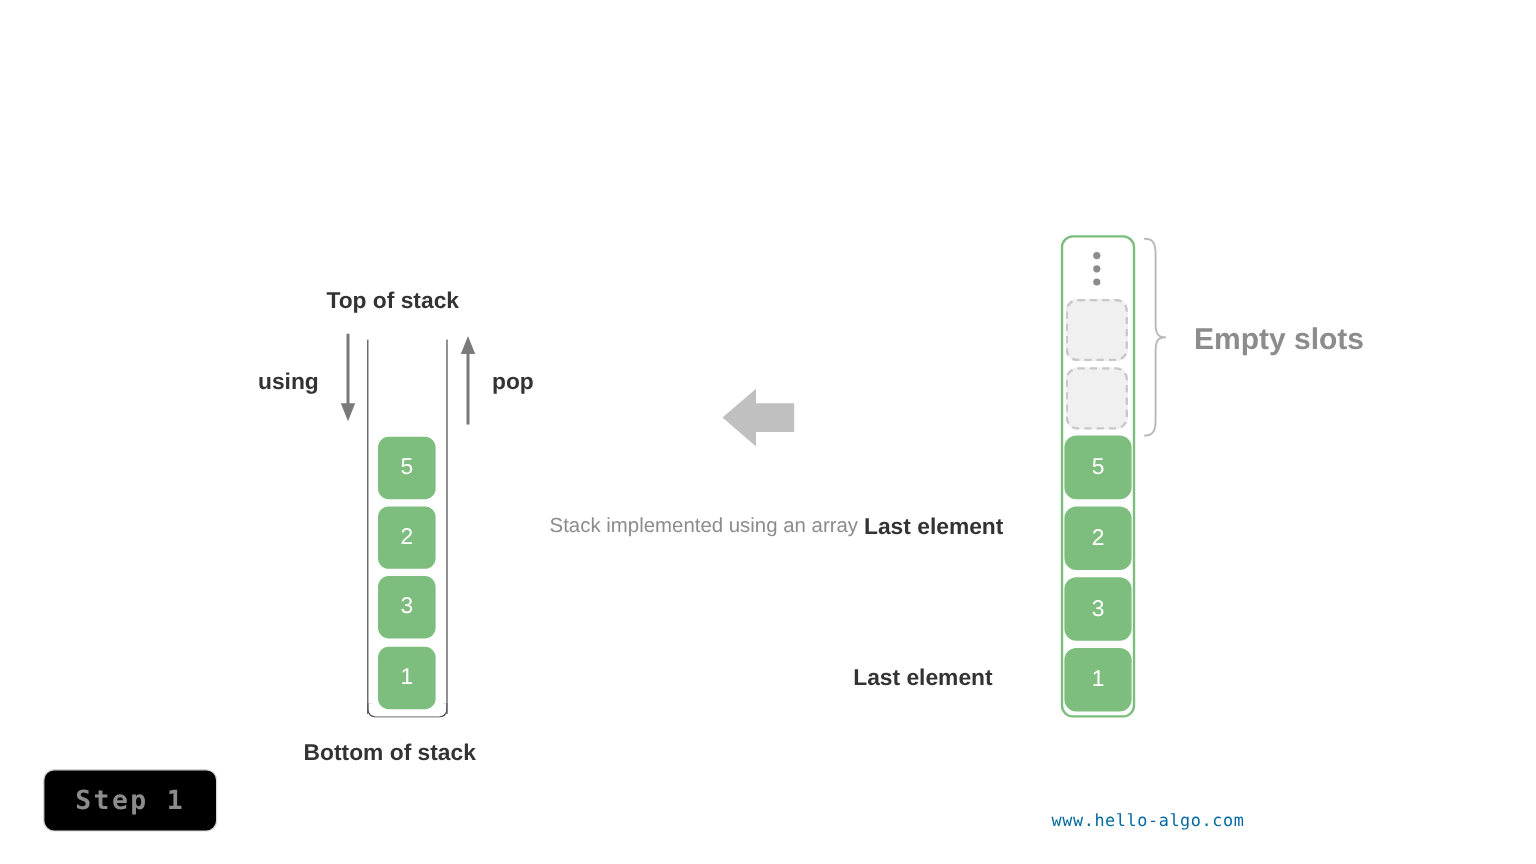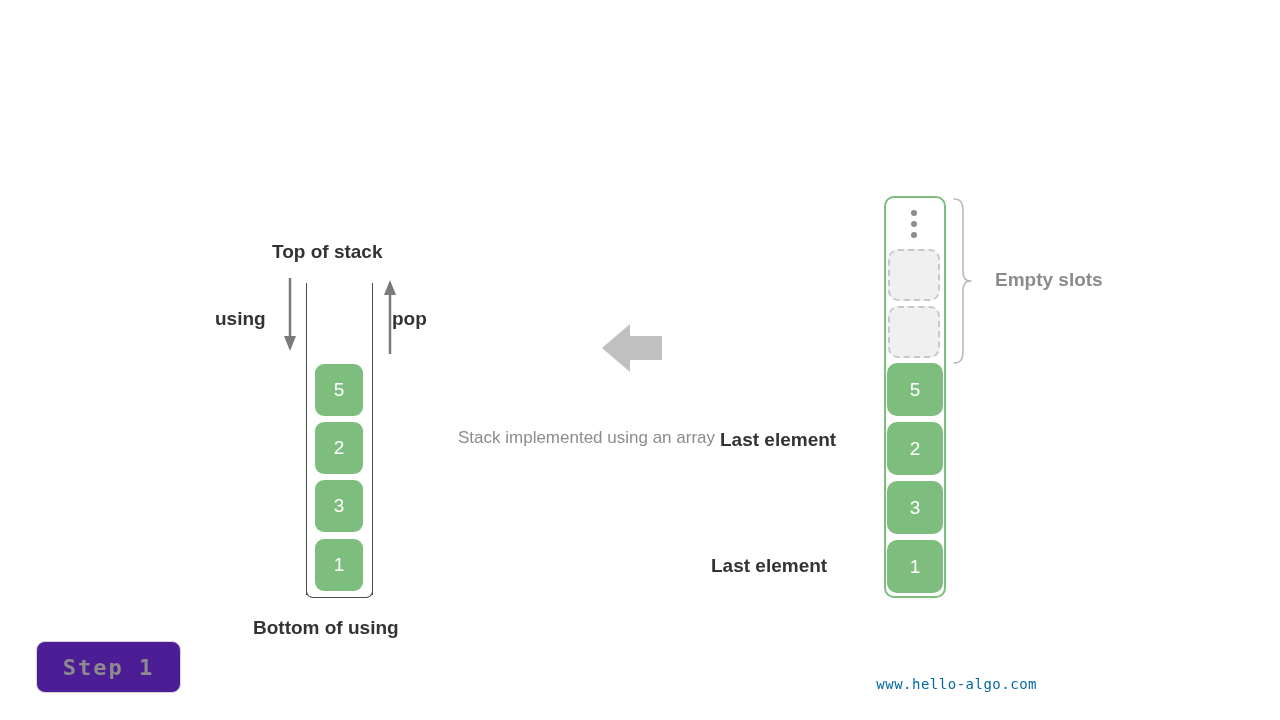--- a/index.html
+++ b/index.html
@@ -26,21 +26,21 @@
   
   .label-dark {
     position: absolute;
     font-size: 19px;
     font-weight: bold;
     color: #333333;
     white-space: nowrap;
   }
   .label-gray {
     position: absolute;
-    font-size: 19px;
+    font-size: 25px;
     font-weight: bold;
     color: #8c8c8c;
     white-space: nowrap;
   }
   .caption {
     position: absolute;
     font-size: 17px;
     color: #8c8c8c;
     white-space: nowrap;
   }
@@ -151,21 +151,21 @@
 
   
   .step-box {
     position: absolute;
     left: 36px;
     top: 641px;
     width: 145px;
     height: 52px;
     border: 1px solid #d8d8d8;
     border-radius: 9px;
-    background: #4c1d95;
+    background: #000000;
     display: flex;
     align-items: center;
     justify-content: center;
     font-family: "DejaVu Sans Mono", monospace;
     font-size: 22px;
     font-weight: bold;
     letter-spacing: 2px;
     color: #8c8c8c;
     box-sizing: border-box;
   }
@@ -183,25 +183,25 @@
 </style>
 </head>
 <body>
 
 <div class="canvas">
 
   <div id="stack-group">
 
     <div class="label-dark" style="left:272px; top:241px;">Top of stack</div>
 
-    <div class="label-dark" style="left:253px; top:617px;">Bottom of using</div>
+    <div class="label-dark" style="left:253px; top:617px;">Bottom of stack</div>
 
     <div class="label-dark" style="left:215px; top:308px;">using</div>
 
-    <div class="label-dark" style="left:392px; top:308px;">pop</div>
+    <div class="label-dark" style="left:410px; top:308px;">pop</div>
 
     <svg class="arrow-svg" style="left:280px; top:278px;" width="20" height="76">
       <line x1="10" y1="0" x2="10" y2="62" stroke="#7a7a7a" stroke-width="2.5"></line>
       <polygon points="10,73 4,58 16,58" fill="#7a7a7a"></polygon>
     </svg>
 
     <svg class="arrow-svg" style="left:380px; top:278px;" width="20" height="76">
       <line x1="10" y1="76" x2="10" y2="13" stroke="#7a7a7a" stroke-width="2.5"></line>
       <polygon points="10,2 4,17 16,17" fill="#7a7a7a"></polygon>
     </svg>

